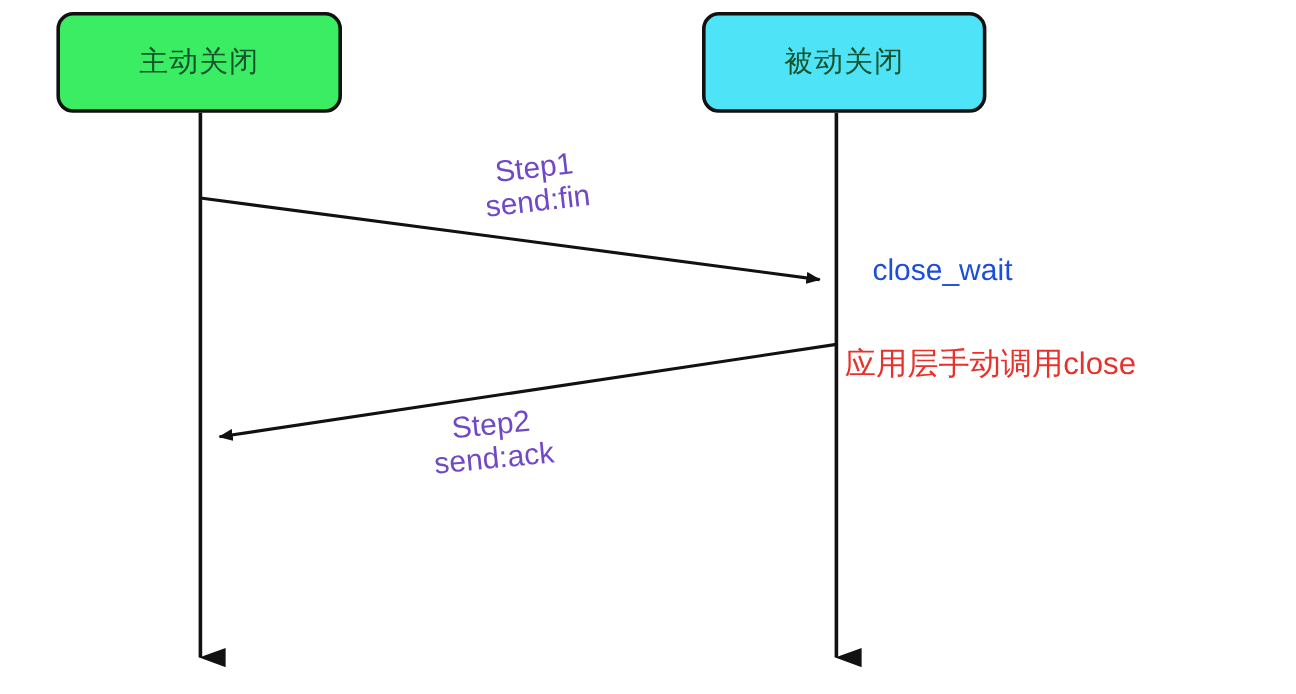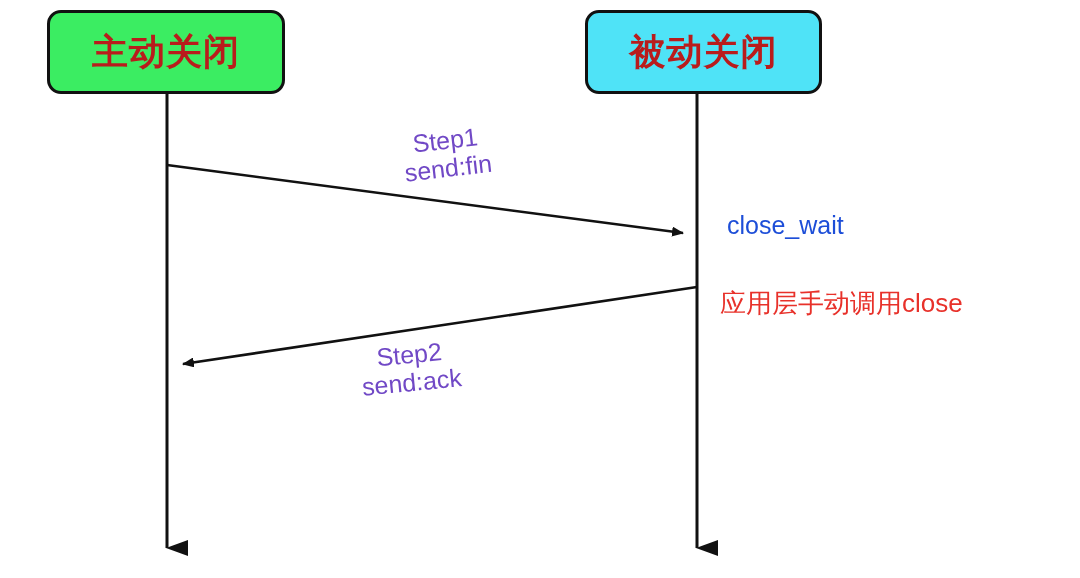--- a/index.html
+++ b/index.html
@@ -27,23 +27,23 @@
   .node-box {
     position: absolute;
     box-sizing: border-box;
     border: 3px solid #111111;
     border-radius: 14px;
     display: flex;
     align-items: center;
     justify-content: center;
   }
   .node-label {
-    font-size: 36px;
-    font-weight: 700;
-    color: #b91c1c;
+    font-size: 24px;
+    font-weight: 400;
+    color: #14532d;
     letter-spacing: 1px;
     line-height: 1;
     white-space: nowrap;
   }
   #node-active {
     left: 47px;
     top: 10px;
     width: 238px;
     height: 84px;
   }
@@ -85,21 +85,21 @@
     top: 213px;
   }
   .note-label {
     position: absolute;
     color: #e8312a;
     font-size: 26px;
     white-space: nowrap;
     line-height: 1;
   }
   #label-app-close {
-    left: 720px;
+    left: 704px;
     top: 290px;
   }
 </style>
 </head>
 <body>
 
 <div id="canvas">
 
   <svg id="diagram-svg" viewBox="0 0 1080 578" xmlns="http://www.w3.org/2000/svg">
     <defs>

